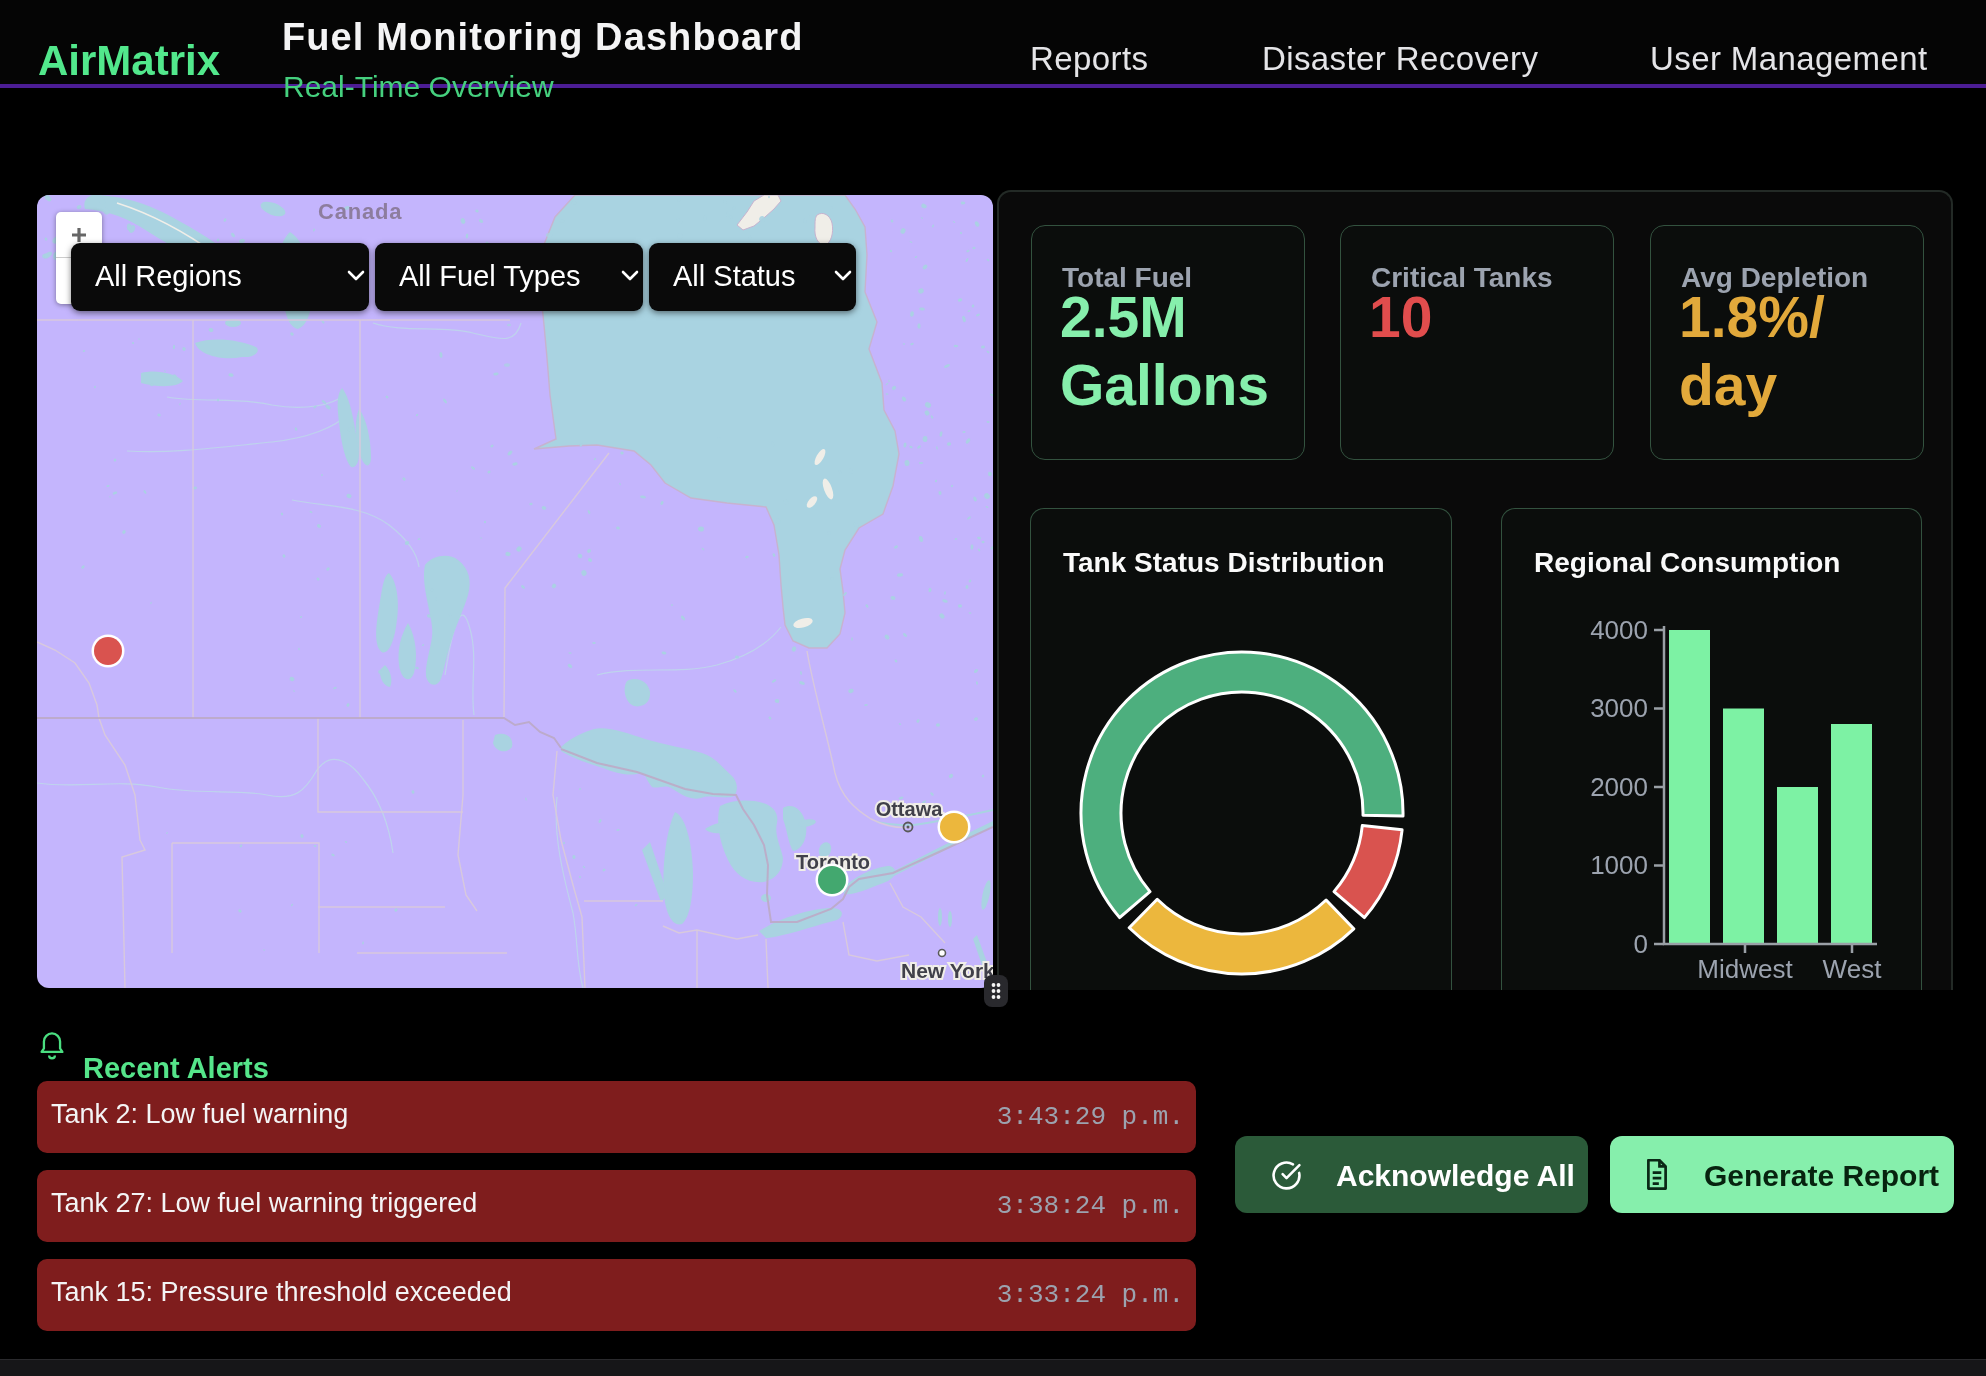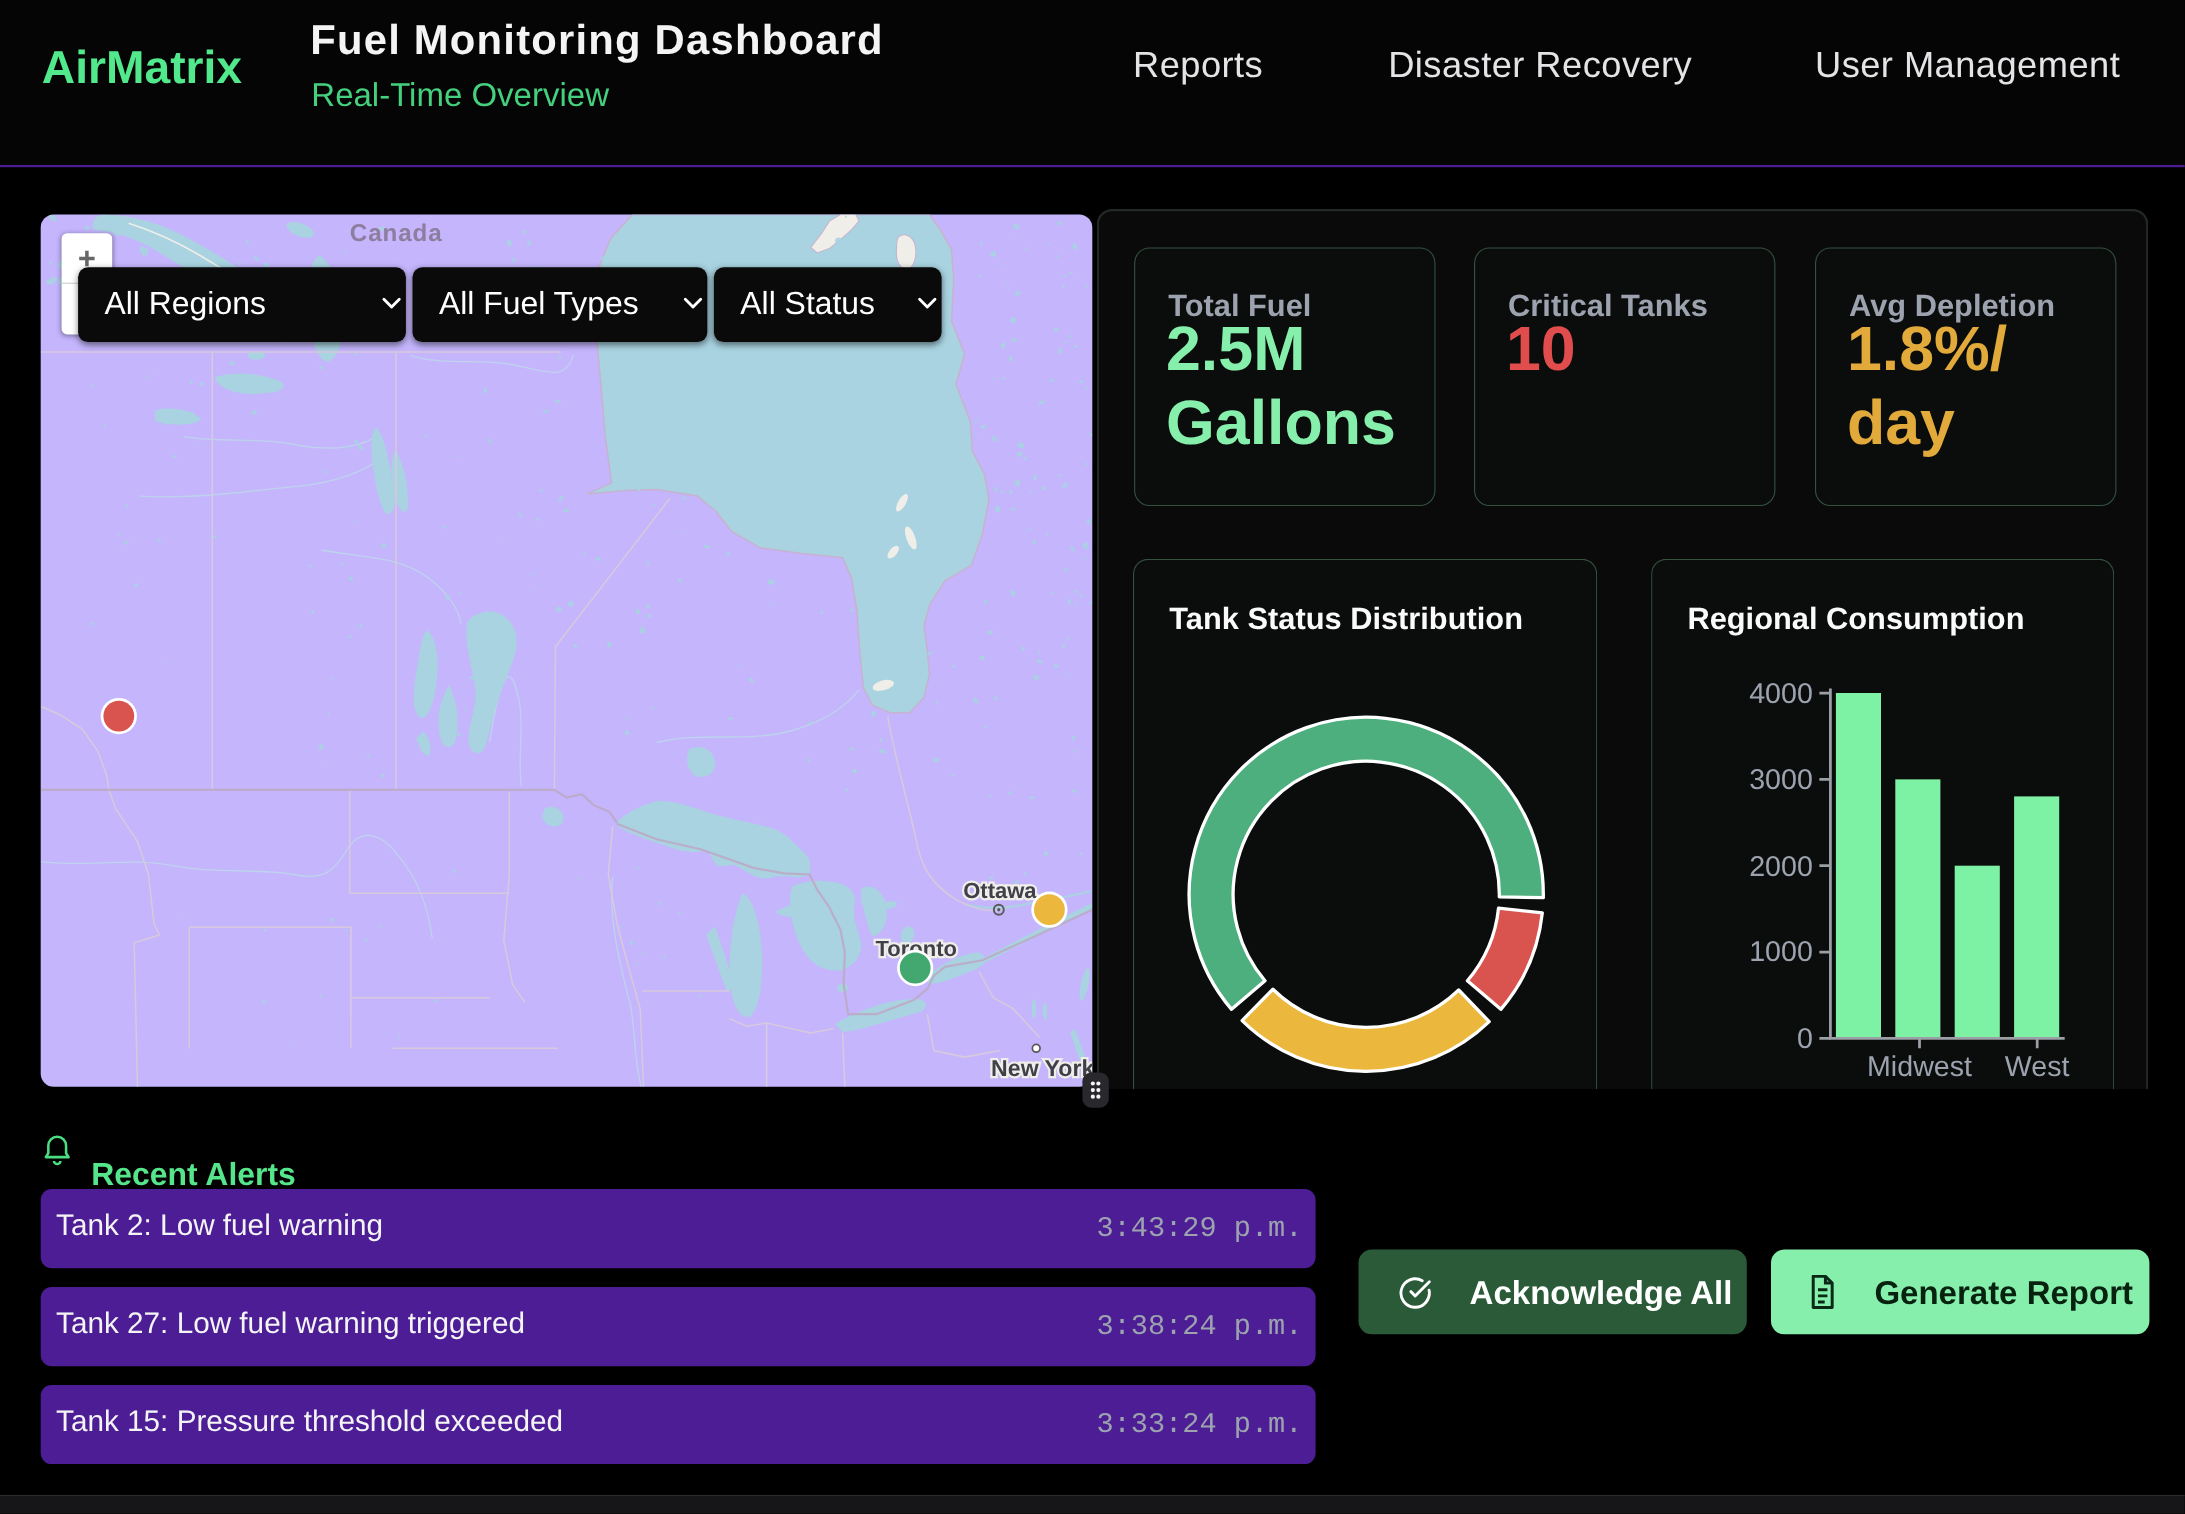--- a/index.html
+++ b/index.html
@@ -1,35 +1,35 @@
 <!DOCTYPE html>
 <html><head>
 <meta charset="utf-8">
 <style>
   * { margin:0; padding:0; box-sizing:border-box; }
   html,body { width:1986px; height:1376px; background:#000; overflow:hidden;
     font-family:"Liberation Sans", sans-serif; }
   .abs { position:absolute; }
-  #header { position:absolute; left:0; top:0; width:1986px; height:152px;
-    background:#050505; border-bottom:2px solid #4c1d95; }
+  #header { position:absolute; left:0; top:0; width:1986px; height:88px;
+    background:#050505; border-bottom:4px solid #4c1d95; }
   #logo { position:absolute; left:38px; top:37px; font-size:42px; font-weight:bold; color:#52e88c; }
   #title { position:absolute; left:282px; top:16px; font-size:38px; font-weight:bold; color:#f4f4f5; letter-spacing:1.1px; }
   #subtitle { position:absolute; left:283px; top:70px; font-size:30px; color:#45d07e; }
   .nav { position:absolute; top:40px; font-size:33px; color:#e4e4e7; letter-spacing:0.4px; }
   #rpanel { position:absolute; left:997px; top:190px; width:956px; height:800px;
     background:#0a0a0a; border:2px solid #232a26; border-bottom:none; border-radius:14px 14px 0 0; }
   .scard { position:absolute; top:225px; width:274px; height:235px; background:#0b0d0c;
     border:1px solid #33523f; border-radius:14px; }
   .slabel { position:absolute; left:30px; top:36px; font-size:28px; font-weight:600; color:#9ca3af; }
   .sval { position:absolute; left:28px; top:57px; font-size:57px; font-weight:bold; line-height:68px; }
   .ccard { position:absolute; top:508px; height:482px; background:#0b0d0c;
     border:1px solid #33523f; border-radius:14px 14px 0 0; border-bottom:none; }
   .ctitle { position:absolute; left:32px; top:38px; font-size:28px; font-weight:bold; color:#fafafa; }
   #alerts { position:absolute; left:0; top:990px; width:1986px; height:370px; background:#000; }
-  .arow { position:absolute; left:37px; width:1159px; height:72px; background:#4c1d95; border-radius:10px; }
+  .arow { position:absolute; left:37px; width:1159px; height:72px; background:#7f1d1d; border-radius:10px; }
   .atext { position:absolute; left:14px; top:18px; font-size:27px; color:#f4f4f5; }
   .atime { position:absolute; right:12px; top:21px; font-size:26px; color:#9ca3af;font-family:Liberation Mono, monospace; }
   #footer { position:absolute; left:0; top:1359px; width:1986px; height:17px;
     background:#161618; border-top:1px solid #2a2a2d; }
 </style>
 </head>
 <body>
 
 <div id="header">
   <div id="logo">AirMatrix</div>

